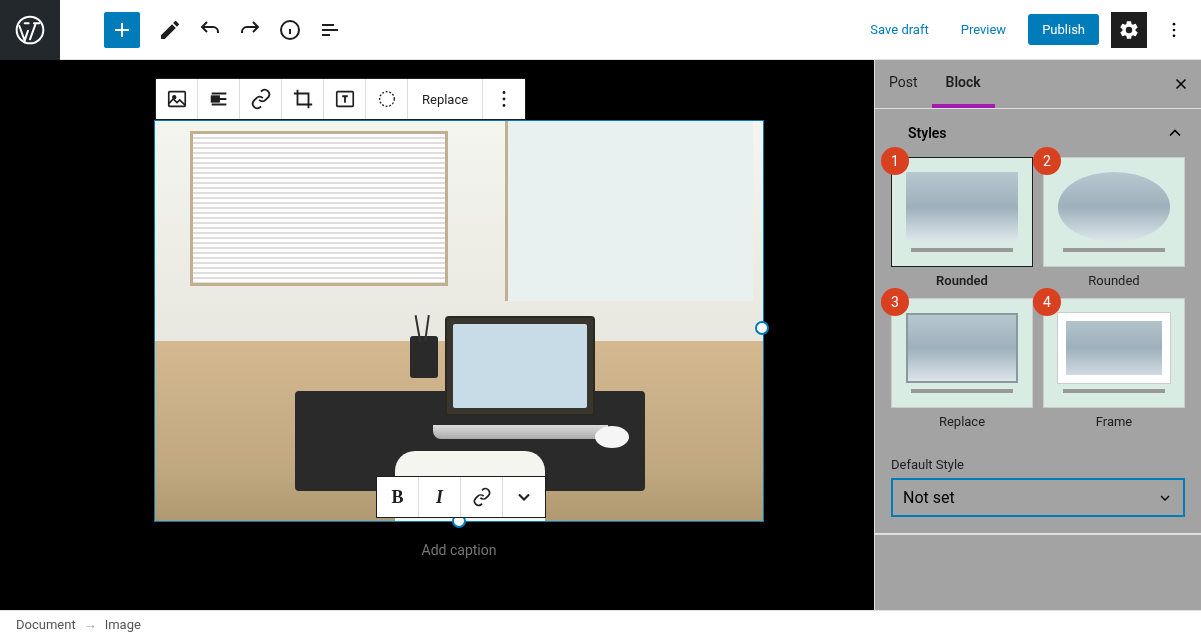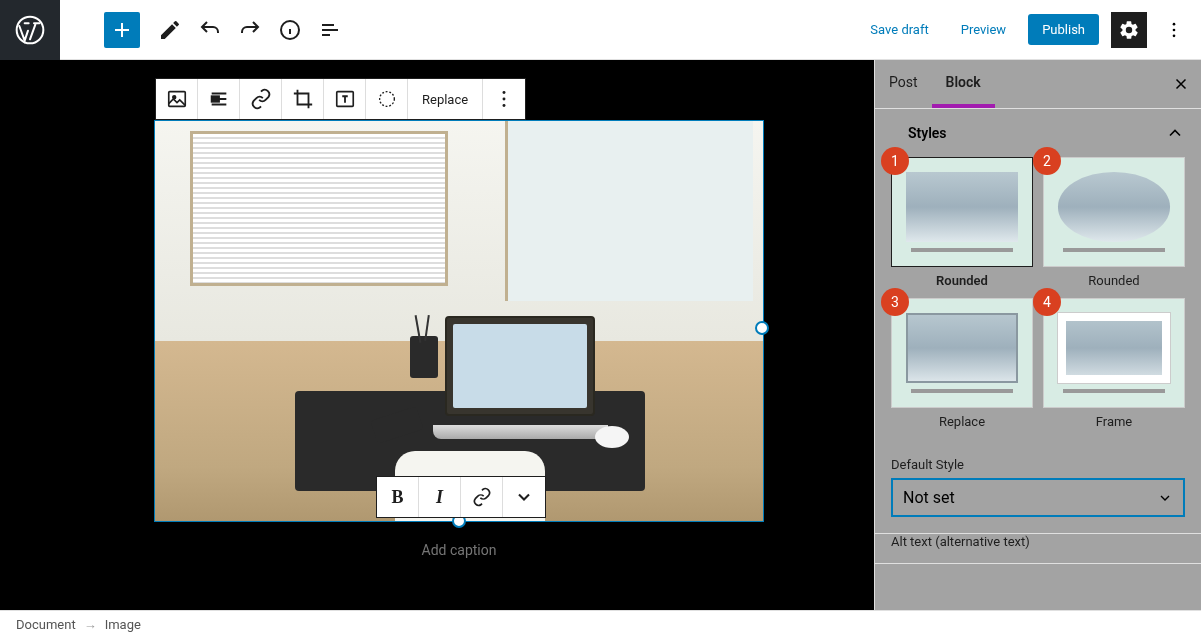--- a/index.html
+++ b/index.html
@@ -297,21 +297,20 @@
       <div class="select-box">
         <span>Not set</span>
         <svg width="16" height="16" viewBox="0 0 24 24" fill="none" stroke="currentColor" stroke-width="2">
             <path d="M6 9l6 6 6-6"></path>
           </svg>
       </div>
     </div>
   </div>
 
   <div class="panel">
-    <div class="alt-text-label">Alt text (alternative text)</div>
   </div>
 </div>
 
 <div class="breadcrumb">
   <span>Document</span>
   <span class="bc-arrow">→</span>
   <span>Image</span>
 </div>
 
 </body></html>

